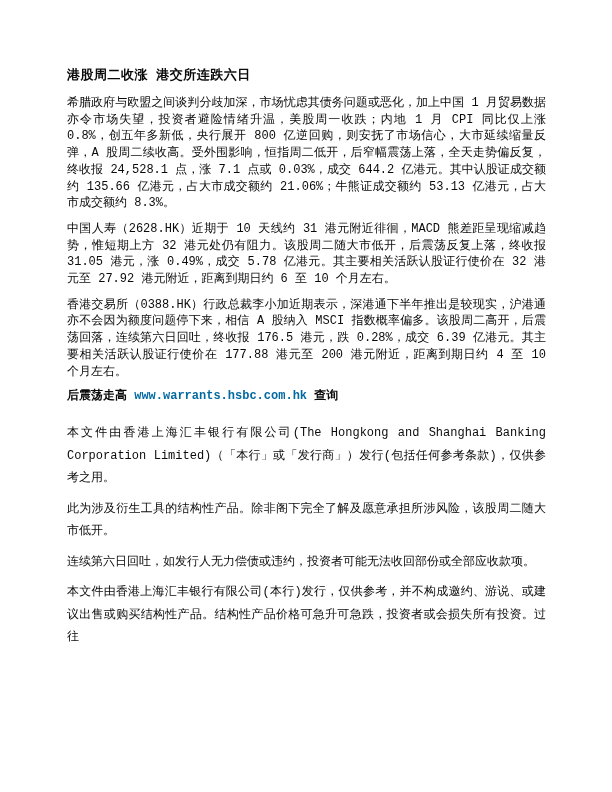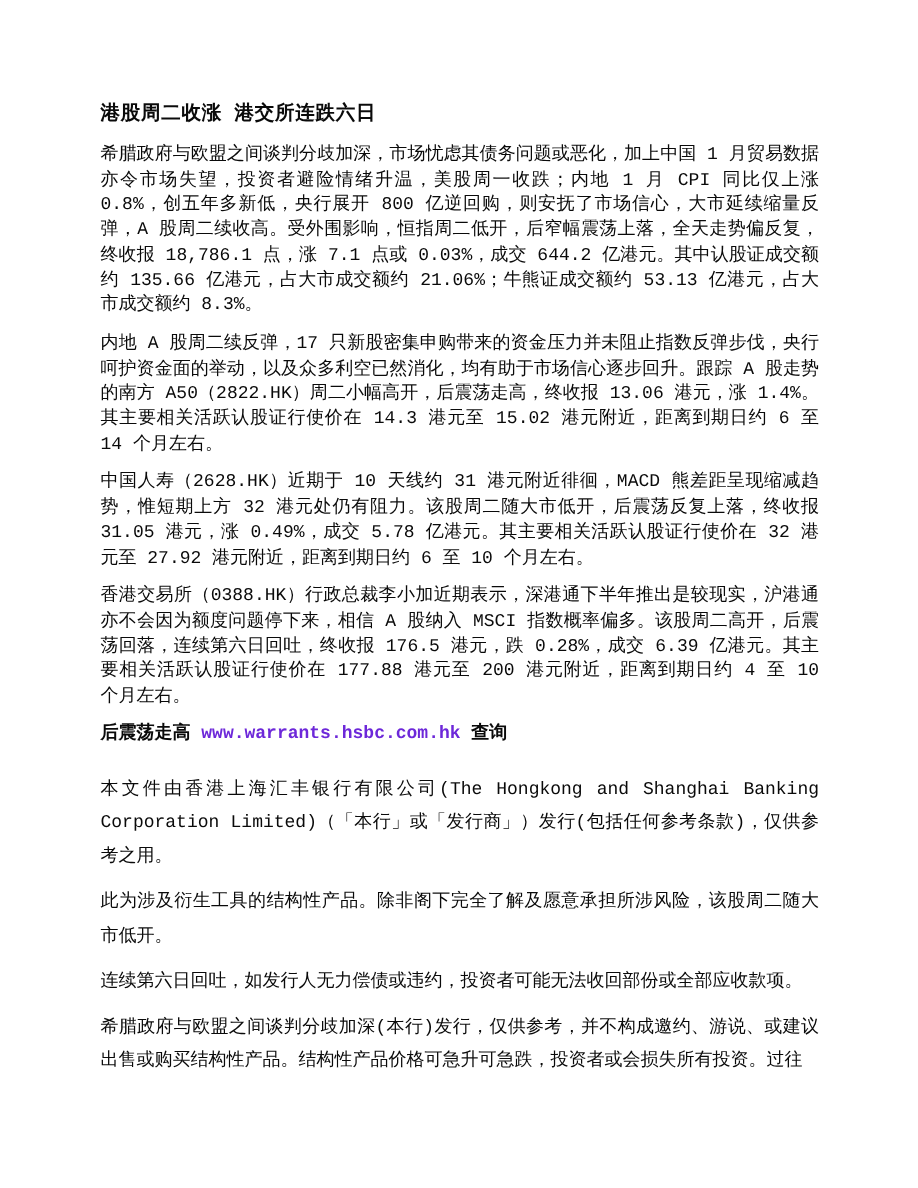--- a/index.html
+++ b/index.html
@@ -44,21 +44,21 @@
   }
   .info-line {
     font-size: 12px;
     font-weight: bold;
     line-height: 15px;
     margin: 0 0 18px 0;
     white-space: nowrap;
   }
   .info-line .url {
     text-decoration: none;
-    color: #6d28d9;
+    color: #0369a1;
     cursor: pointer;
   }
   .legal p {
     font-size: 12px;
     line-height: 22.5px;
     margin: 0 0 8px 0;
     text-align: justify;
   }
   .legal p:last-child {
     margin-bottom: 0;
@@ -66,31 +66,30 @@
 </style>
 </head>
 <body>
 
 <div class="page">
   <div class="content">
 
     <h1 class="article-title">港股周二收涨 港交所连跌六日</h1>
 
     <div class="news">
-      <p>希腊政府与欧盟之间谈判分歧加深，市场忧虑其债务问题或恶化，加上中国 1 月贸易数据亦令市场失望，投资者避险情绪升温，美股周一收跌；内地 1 月 CPI 同比仅上涨 0.8%，创五年多新低，央行展开 800 亿逆回购，则安抚了市场信心，大市延续缩量反弹，A 股周二续收高。受外围影响，恒指周二低开，后窄幅震荡上落，全天走势偏反复，终收报 18,786.1 点，涨 7.1 点或 0.03%，成交 644.2 亿港元。其中认股证成交额约 135.66 亿港元，占大市成交额约 21.06%；牛熊证成交额约 53.13 亿港元，占大市成交额约 8.3%。</p>
-      <p>内地 A 股周二续反弹，17 只新股密集申购带来的资金压力并未阻止指数反弹步伐，央行呵护资金面的举动，以及众多利空已然消化，均有助于市场信心逐步回升。跟踪 A 股走势的南方 A50（2822.HK）周二小幅高开，后震荡走高，终收报 13.06 港元，涨 1.4%。其主要相关活跃认股证行使价在 14.3 港元至 15.02 港元附近，距离到期日约 6 至 14 个月左右。</p>
+      <p>希腊政府与欧盟之间谈判分歧加深，市场忧虑其债务问题或恶化，加上中国 1 月贸易数据亦令市场失望，投资者避险情绪升温，美股周一收跌；内地 1 月 CPI 同比仅上涨 0.8%，创五年多新低，央行展开 800 亿逆回购，则安抚了市场信心，大市延续缩量反弹，A 股周二续收高。受外围影响，恒指周二低开，后窄幅震荡上落，全天走势偏反复，终收报 24,528.1 点，涨 7.1 点或 0.03%，成交 644.2 亿港元。其中认股证成交额约 135.66 亿港元，占大市成交额约 21.06%；牛熊证成交额约 53.13 亿港元，占大市成交额约 8.3%。</p>
       <p>中国人寿（2628.HK）近期于 10 天线约 31 港元附近徘徊，MACD 熊差距呈现缩减趋势，惟短期上方 32 港元处仍有阻力。该股周二随大市低开，后震荡反复上落，终收报 31.05 港元，涨 0.49%，成交 5.78 亿港元。其主要相关活跃认股证行使价在 32 港元至 27.92 港元附近，距离到期日约 6 至 10 个月左右。</p>
       <p class="last-news">香港交易所（0388.HK）行政总裁李小加近期表示，深港通下半年推出是较现实，沪港通亦不会因为额度问题停下来，相信 A 股纳入 MSCI 指数概率偏多。该股周二高开，后震荡回落，连续第六日回吐，终收报 176.5 港元，跌 0.28%，成交 6.39 亿港元。其主要相关活跃认股证行使价在 177.88 港元至 200 港元附近，距离到期日约 4 至 10 个月左右。</p>
     </div>
 
     <div class="info-line">
       <span>后震荡走高 </span><span class="url">www.warrants.hsbc.com.hk</span><span> 查询</span>
     </div>
 
     <div class="legal">
       <p>本文件由香港上海汇丰银行有限公司(The Hongkong and Shanghai Banking Corporation Limited)（「本行」或「发行商」）发行(包括任何参考条款)，仅供参考之用。</p>
       <p>此为涉及衍生工具的结构性产品。除非阁下完全了解及愿意承担所涉风险，该股周二随大市低开。</p>
       <p>连续第六日回吐，如发行人无力偿债或违约，投资者可能无法收回部份或全部应收款项。</p>
-      <p>希腊政府与欧盟之间谈判分歧加深(本行)发行，仅供参考，并不构成邀约、游说、或建议出售或购买结构性产品。结构性产品价格可急升可急跌，投资者或会损失所有投资。过往</p>
+      <p>本文件由香港上海汇丰银行有限公司(本行)发行，仅供参考，并不构成邀约、游说、或建议出售或购买结构性产品。结构性产品价格可急升可急跌，投资者或会损失所有投资。过往</p>
     </div>
 
   </div>
 </div>
 
 </body></html>

